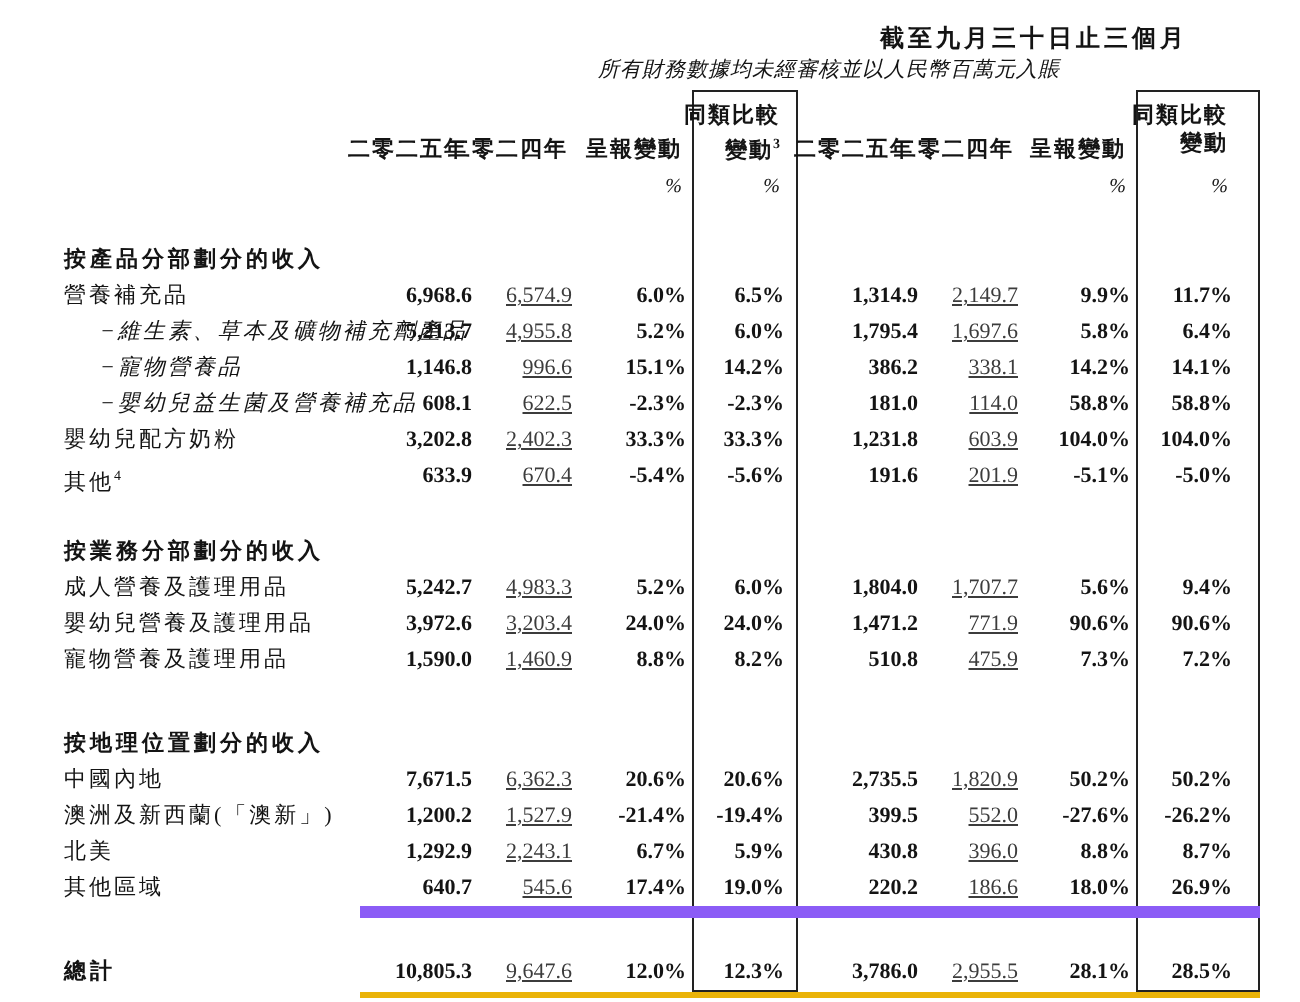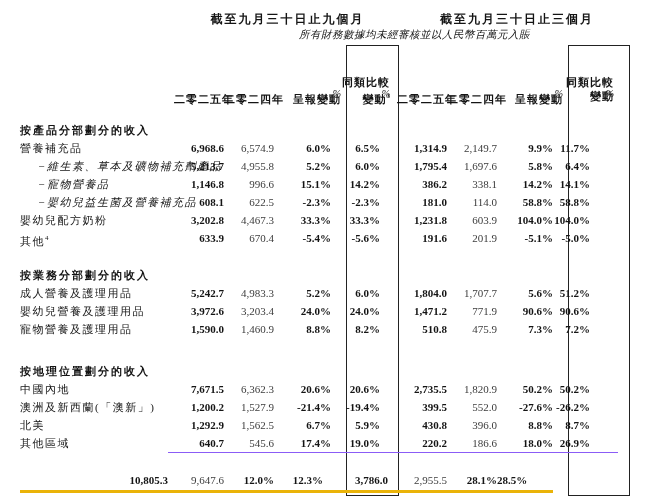--- a/index.html
+++ b/index.html
@@ -12,57 +12,56 @@
   #lfl-box-1{left:346px;top:45px;width:51px;height:449px;}
   #lfl-box-2{left:568px;top:45px;width:60px;height:449px;}
   
   .period{position:absolute;top:11px;font-weight:bold;font-size:12px;letter-spacing:2px;text-align:center;z-index:2;}
   #period-nine{left:165px;width:245px;}
   #period-three{left:398px;width:238px;}
   .note{position:absolute;top:28px;left:190px;width:340px;text-align:right;
         font-style:italic;font-size:10.5px;letter-spacing:0.5px;z-index:2;}
   
   .colhead{position:absolute;top:68px;width:92px;font-weight:bold;font-size:11px;
-           letter-spacing:1px;text-align:right;z-index:2;line-height:14px;margin-top:24px;}
+           letter-spacing:1px;text-align:right;z-index:2;line-height:14px;}
   .colhead.two-line{top:51px;}
   .pcthead{position:absolute;top:88px;width:92px;font-style:italic;font-weight:normal;
            font-size:10px;text-align:right;z-index:2;}
   .r-c1{right:416px;} .r-c2{right:366px;} .r-c3{right:309px;} .r-c4{right:260px;}
   .r-c5{right:193px;} .r-c6{right:143px;} .r-c7{right:87px;}  .r-c8{right:36px;}
   sup{font-size:7px;letter-spacing:0;}
   
-  #table-body{position:absolute;left:20px;top:121px;width:598px;z-index:2;}
+  #table-body{position:absolute;left:32px;top:121px;width:598px;z-index:2;}
   .trow{display:grid;grid-template-columns:148px 56px 50px 57px 57px 59px 50px 56px 65px;
         line-height:18px;font-size:11px;}
   .cell{white-space:nowrap;}
   .cell.label{text-align:left;letter-spacing:1.5px;}
   .cell.sec-title{font-weight:bold;letter-spacing:2px;}
   .cell.num{text-align:right;}
   .cell.b{font-weight:bold;}
-  .cell.lt{color:#3c3c3c;font-weight:normal;}
+  .cell.lt{color:#3c3c3c;font-weight:normal;text-decoration:underline;}
   .cell.c4{padding-right:8px;}
-  .cell.c8{padding-right:28px;}
+  .cell.c8{padding-right:14px;}
   .cell.indent{padding-left:18px;}
   .cell.italic{font-style:italic;}
-  .cell.u{border-bottom:1px solid #8b5cf6;}
+  .cell.u{border-bottom:6px solid #8b5cf6;}
   .gap-1{margin-top:16px;}
   .gap-2{margin-top:24px;}
   .total-row{margin-top:17px;line-height:20px;}
   .total-row .cell.num{border-bottom:3px solid #eab308;}
   .total-row .cell.label{font-weight:bold;letter-spacing:2px;}
 </style>
 </head>
 <body>
 
 <div class="page">
 
   <div class="lfl-box" id="lfl-box-1"></div>
   <div class="lfl-box" id="lfl-box-2"></div>
 
-  <div class="period" id="period-nine">截至九月三十日止九個月</div>
   <div class="period" id="period-three">截至九月三十日止三個月</div>
   <div class="note">所有財務數據均未經審核並以人民幣百萬元入賬</div>
 
   <div class="colhead r-c1">二零二五年</div>
   <div class="colhead r-c2">二零二四年</div>
   <div class="colhead r-c3">呈報變動</div>
   <div class="colhead two-line r-c4">
     <div>同類比較</div>
     <div><span>變動</span><sup>3</sup></div>
   </div>
@@ -123,21 +122,21 @@
         <div class="cell num c3 b">-2.3%</div>
         <div class="cell num c4 b">-2.3%</div>
         <div class="cell num c5 b">181.0</div>
         <div class="cell num c6 lt">114.0</div>
         <div class="cell num c7 b">58.8%</div>
         <div class="cell num c8 b">58.8%</div>
       </div>
       <div class="trow">
         <div class="cell label">嬰幼兒配方奶粉</div>
         <div class="cell num c1 b">3,202.8</div>
-        <div class="cell num c2 lt">4,467.3</div>
+        <div class="cell num c2 lt">2,402.3</div>
         <div class="cell num c3 b">33.3%</div>
         <div class="cell num c4 b">33.3%</div>
         <div class="cell num c5 b">1,231.8</div>
         <div class="cell num c6 lt">603.9</div>
         <div class="cell num c7 b">104.0%</div>
         <div class="cell num c8 b">104.0%</div>
       </div>
       <div class="trow">
         <div class="cell label">其他<sup>4</sup></div>
         <div class="cell num c1 b">633.9</div>
@@ -154,21 +153,21 @@
       </div>
       <div class="trow">
         <div class="cell label">成人營養及護理用品</div>
         <div class="cell num c1 b">5,242.7</div>
         <div class="cell num c2 lt">4,983.3</div>
         <div class="cell num c3 b">5.2%</div>
         <div class="cell num c4 b">6.0%</div>
         <div class="cell num c5 b">1,804.0</div>
         <div class="cell num c6 lt">1,707.7</div>
         <div class="cell num c7 b">5.6%</div>
-        <div class="cell num c8 b">51.2%</div>
+        <div class="cell num c8 b">9.4%</div>
       </div>
       <div class="trow">
         <div class="cell label">嬰幼兒營養及護理用品</div>
         <div class="cell num c1 b">3,972.6</div>
         <div class="cell num c2 lt">3,203.4</div>
         <div class="cell num c3 b">24.0%</div>
         <div class="cell num c4 b">24.0%</div>
         <div class="cell num c5 b">1,471.2</div>
         <div class="cell num c6 lt">771.9</div>
         <div class="cell num c7 b">90.6%</div>
@@ -206,40 +205,41 @@
         <div class="cell num c3 b">-21.4%</div>
         <div class="cell num c4 b">-19.4%</div>
         <div class="cell num c5 b">399.5</div>
         <div class="cell num c6 lt">552.0</div>
         <div class="cell num c7 b">-27.6%</div>
         <div class="cell num c8 b">-26.2%</div>
       </div>
       <div class="trow">
         <div class="cell label">北美</div>
         <div class="cell num c1 b">1,292.9</div>
-        <div class="cell num c2 lt">1,562.5</div>
+        <div class="cell num c2 lt">2,243.1</div>
         <div class="cell num c3 b">6.7%</div>
         <div class="cell num c4 b">5.9%</div>
         <div class="cell num c5 b">430.8</div>
         <div class="cell num c6 lt">396.0</div>
         <div class="cell num c7 b">8.8%</div>
         <div class="cell num c8 b">8.7%</div>
       </div>
       <div class="trow">
         <div class="cell label">其他區域</div>
         <div class="cell num c1 b u">640.7</div>
         <div class="cell num c2 lt u">545.6</div>
         <div class="cell num c3 b u">17.4%</div>
         <div class="cell num c4 b u">19.0%</div>
         <div class="cell num c5 b u">220.2</div>
         <div class="cell num c6 lt u">186.6</div>
         <div class="cell num c7 b u">18.0%</div>
         <div class="cell num c8 b u">26.9%</div>
       </div>
       <div class="trow total-row">
+        <div class="cell label">總計</div>
         <div class="cell num c1 b">10,805.3</div>
         <div class="cell num c2 lt">9,647.6</div>
         <div class="cell num c3 b">12.0%</div>
         <div class="cell num c4 b">12.3%</div>
         <div class="cell num c5 b">3,786.0</div>
         <div class="cell num c6 lt">2,955.5</div>
         <div class="cell num c7 b">28.1%</div>
         <div class="cell num c8 b">28.5%</div>
       </div>
     </div>

